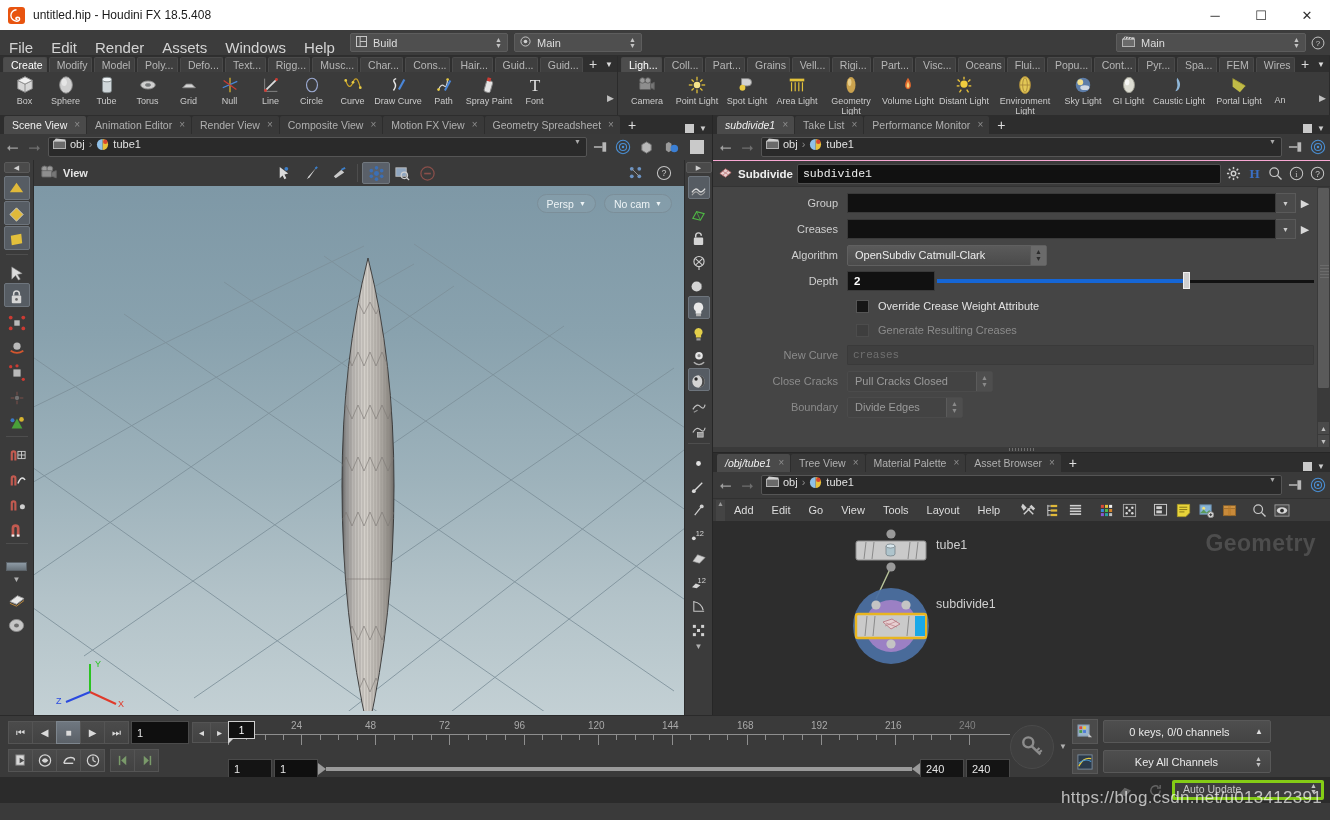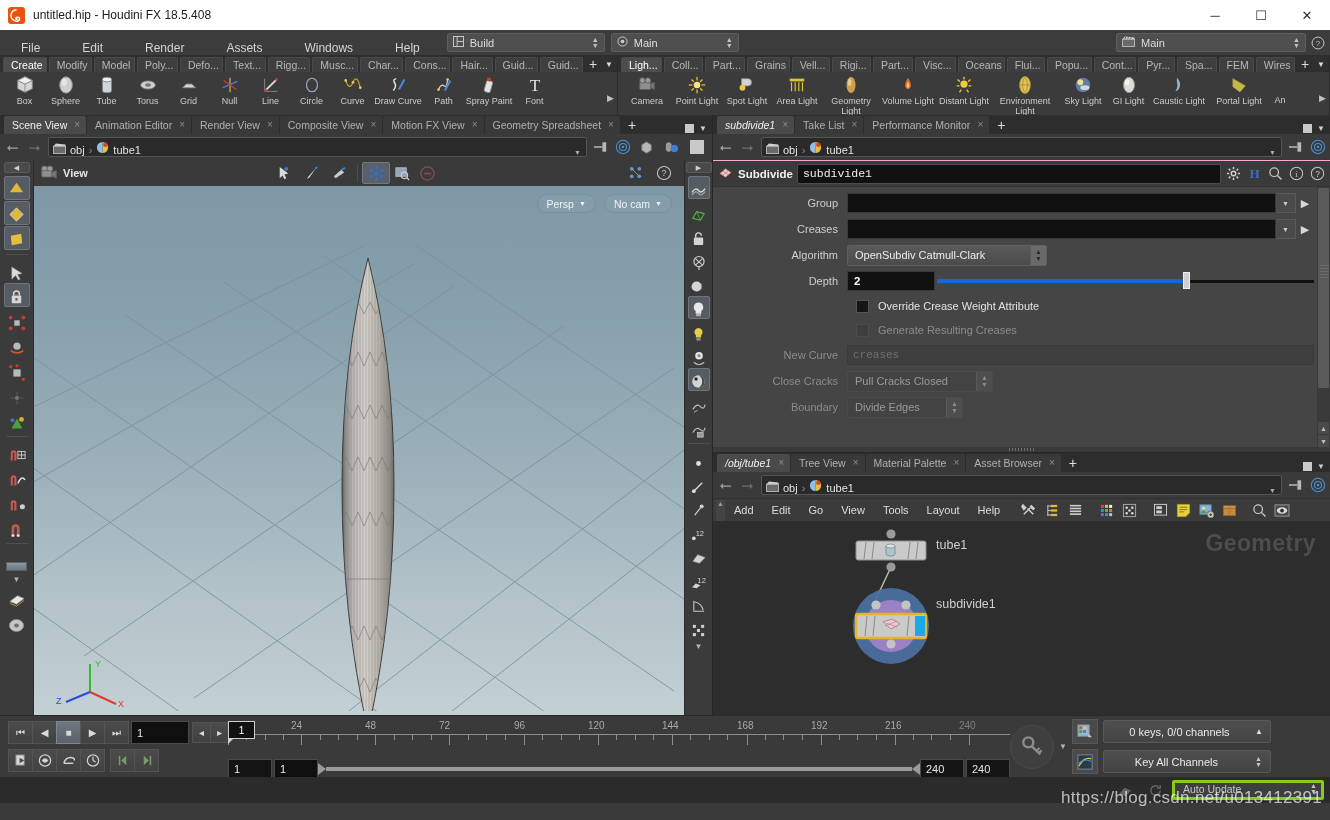--- a/index.html
+++ b/index.html
@@ -23,21 +23,21 @@
     display:flex;align-items:center;justify-content:center;
     margin-right:8px; flex:none;
   }
   .title-logo svg{display:block}
   .titlebar .tt{flex:1}
   .winbtns{display:flex;height:30px}
   .winbtn{width:46px;height:30px;display:flex;align-items:center;justify-content:center;color:#303030;font-size:13px}
 
   
   .menurow{height:26px;background:#3c3c3c;display:flex;align-items:center;border-bottom:1px solid #2e2e2e}
-  .menurow .mi{padding:0 21px;height:16px;line-height:26px;font-size:12px;color:#d4d4d4}
+  .menurow .mi{padding:0 9px;height:16px;line-height:26px;font-size:15px;color:#d4d4d4}
   .combo{
     height:19px;background:#4f4f4f;border:1px solid #5d5d5d;border-radius:2px;
     display:flex;align-items:center;padding:0 3px 0 5px;color:#ddd;font-size:11px;
     margin-left:6px;
   }
   .combo .cl{flex:1;white-space:nowrap;overflow:hidden}
   .spin{width:11px;display:flex;flex-direction:column;align-items:center;justify-content:center;color:#c3c3c3;line-height:6px;font-size:7px;margin-left:4px}
   .icn{display:inline-block;vertical-align:middle}
 
   
@@ -74,21 +74,21 @@
   .ptab .x{margin-left:7px;font-size:10px;color:#8e8e8e}
   .ptab-plus{color:#e0e0e0;font-size:14px;padding:0 7px;line-height:18px}
   .pane-rt{position:absolute;right:2px;bottom:1px;display:flex;align-items:center;gap:5px;padding-right:3px}
   .sq{width:9px;height:9px;background:#c9c9c9}
 
   
   .pathbar{height:26px;background:#3a3a3a;display:flex;align-items:center;padding:0 4px;gap:5px}
   .arw{color:#9e9e9e;font-size:15px;width:17px;text-align:center}
   .pathfield{
     flex:1;height:20px;background:#2a2a2a;border:1px solid #555;border-radius:2px;
-    display:flex;align-items:flex-end;padding:0 2px 0 4px;gap:4px;
+    display:flex;align-items:flex-start;padding:0 2px 0 4px;gap:4px;
   }
   .pathfield .pf{color:#e2e2e2;font-size:11px}
   .pathsep{color:#8b8b8b;font-size:11px}
   .tinybtn{width:17px;height:17px;display:flex;align-items:center;justify-content:center}
 
   
   .vpwrap{flex:1;display:flex;position:relative}
   .vtoolL{width:34px;background:#3b3b3b;display:flex;flex-direction:column;align-items:center;padding-top:1px;border-right:1px solid #2b2b2b}
   .vtoolR{width:28px;background:#3b3b3b;display:flex;flex-direction:column;align-items:center;padding-top:1px;border-left:1px solid #2b2b2b}
   .vtbtn{width:26px;height:24px;display:flex;align-items:flex-end;justify-content:center;position:relative;margin-bottom:1px}

